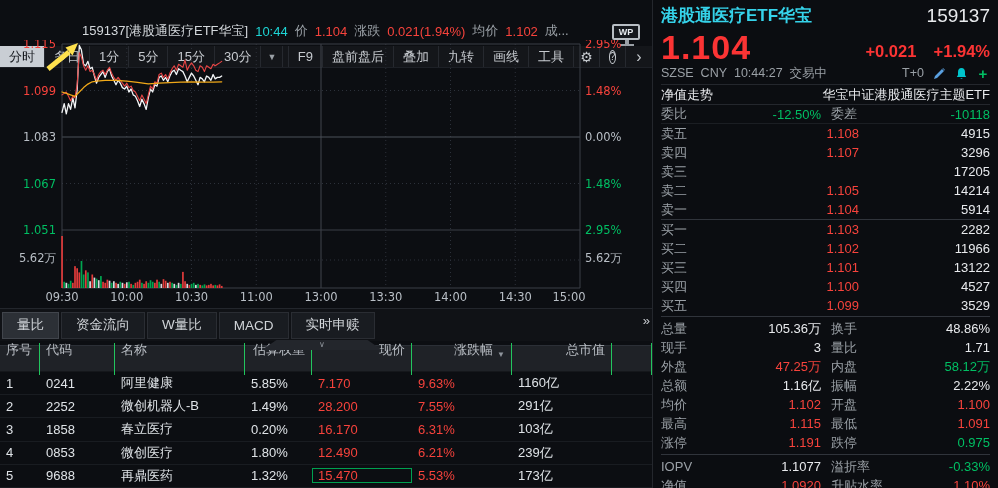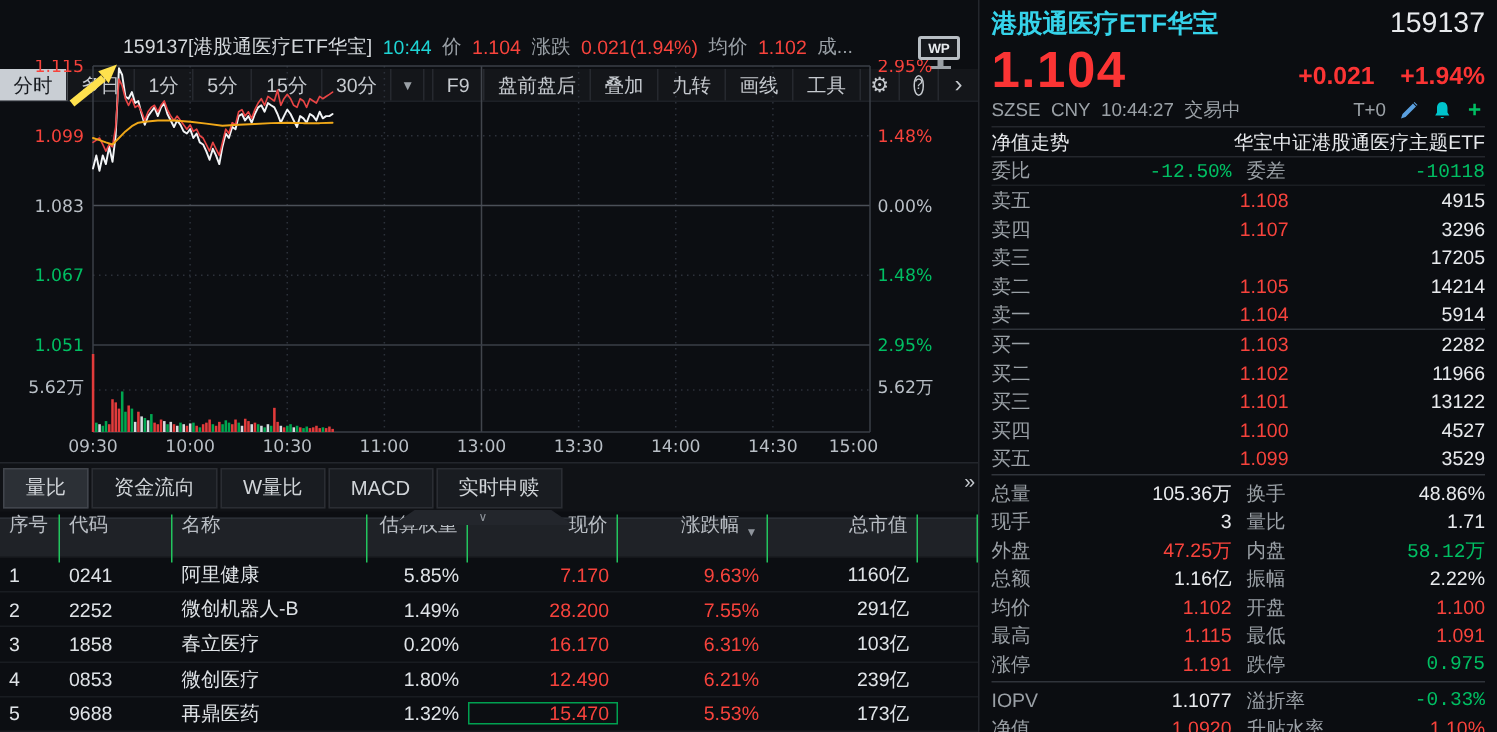--- a/index.html
+++ b/index.html
@@ -56,41 +56,41 @@
 
   
   #tbl-head { position:absolute; left:0; top:345px; width:652px; height:27px; background:#1f2227;
               display:flex; align-items:center; color:#b9bec4; font-size:13px;
               border-top:1px solid #2b2f36; border-bottom:1px solid #15171b; }
   .hc { display:flex; align-items:flex-end; height:100%; border-right:1px solid #22c55e; padding:16px 6px; }
   .hc.r { justify-content:flex-end; }
   #tbl-rows { position:absolute; left:0; top:372px; width:652px; height:116px; overflow:hidden; }
   .trow { display:flex; align-items:center; height:23.2px; border-bottom:1px solid #191c21; font-size:13px; }
   .tc { padding:0 6px; white-space:nowrap; overflow:hidden; }
-  .tc.r { text-align:right; }
+  .tc.r { }
   .c1{width:40px;} .c2{width:75px;} .c3{width:130px;} .c4{width:67px;} .c5{width:100px;} .c6{width:100px;} .c7{width:100px;}
   .cell-red { color:#f7433c; }
   .flashbox { outline:1px solid #00a050; outline-offset:-1px; }
 
   
   #right { position:absolute; left:652px; top:0; width:346px; height:488px; background:#0b0d11;
            border-left:1px solid #24272d; padding:0 8px; }
   #rp-titlerow { display:flex; align-items:center; justify-content:space-between; height:28px; padding-top:3px; }
   #rp-title { color:#35d3ea; font-size:17px; font-weight:bold; }
   #rp-code { color:#e8eaed; font-size:19px; }
   #rp-pricerow { display:flex; align-items:flex-end; justify-content:space-between; height:36px; }
   #rp-price { color:#fb3434; font-size:34px; font-weight:bold; line-height:34px; letter-spacing:1px; }
   #rp-chg { color:#fb3434; font-size:16.5px; font-weight:bold; padding-bottom:3px; }
   #rp-inforow { display:flex; align-items:center; justify-content:space-between; height:18px;
                 color:#9aa0a6; font-size:12.5px; }
   #rp-info-icons { display:flex; align-items:center; gap:8px; }
   #rp-navrow { display:flex; align-items:center; justify-content:space-between; height:21px;
                border-top:1px solid #24272d; border-bottom:1px solid #24272d; margin-top:2px; font-size:13px; }
   #rp-weibirow { display:flex; align-items:center; height:19px; border-bottom:1px solid #1b1e23; font-size:13px; }
-  .grn { color:#00bf63;font-family:Liberation Mono, monospace; } .red { color:#f7433c; } .wht { color:#e8eaed; }
+  .grn { color:#00bf63; } .red { color:#f7433c; } .wht { color:#e8eaed; }
   .ob-row { display:flex; align-items:center; height:19px; font-size:13px; }
   .ob-lab { width:48px; color:#9aa0a6; }
   .ob-price { width:150px; text-align:right; }
   .ob-vol { flex:1; text-align:right; color:#e8eaed; }
   .ob-div { border-top:1px solid #30343b; }
   .st-row { display:flex; align-items:center; height:19px; font-size:13px; }
   .st-l1 { width:48px; color:#9aa0a6; }
   .st-v1 { width:112px; text-align:right; }
   .st-l2 { width:60px; margin-left:10px; color:#9aa0a6; }
   .st-v2 { flex:1; text-align:right; }

